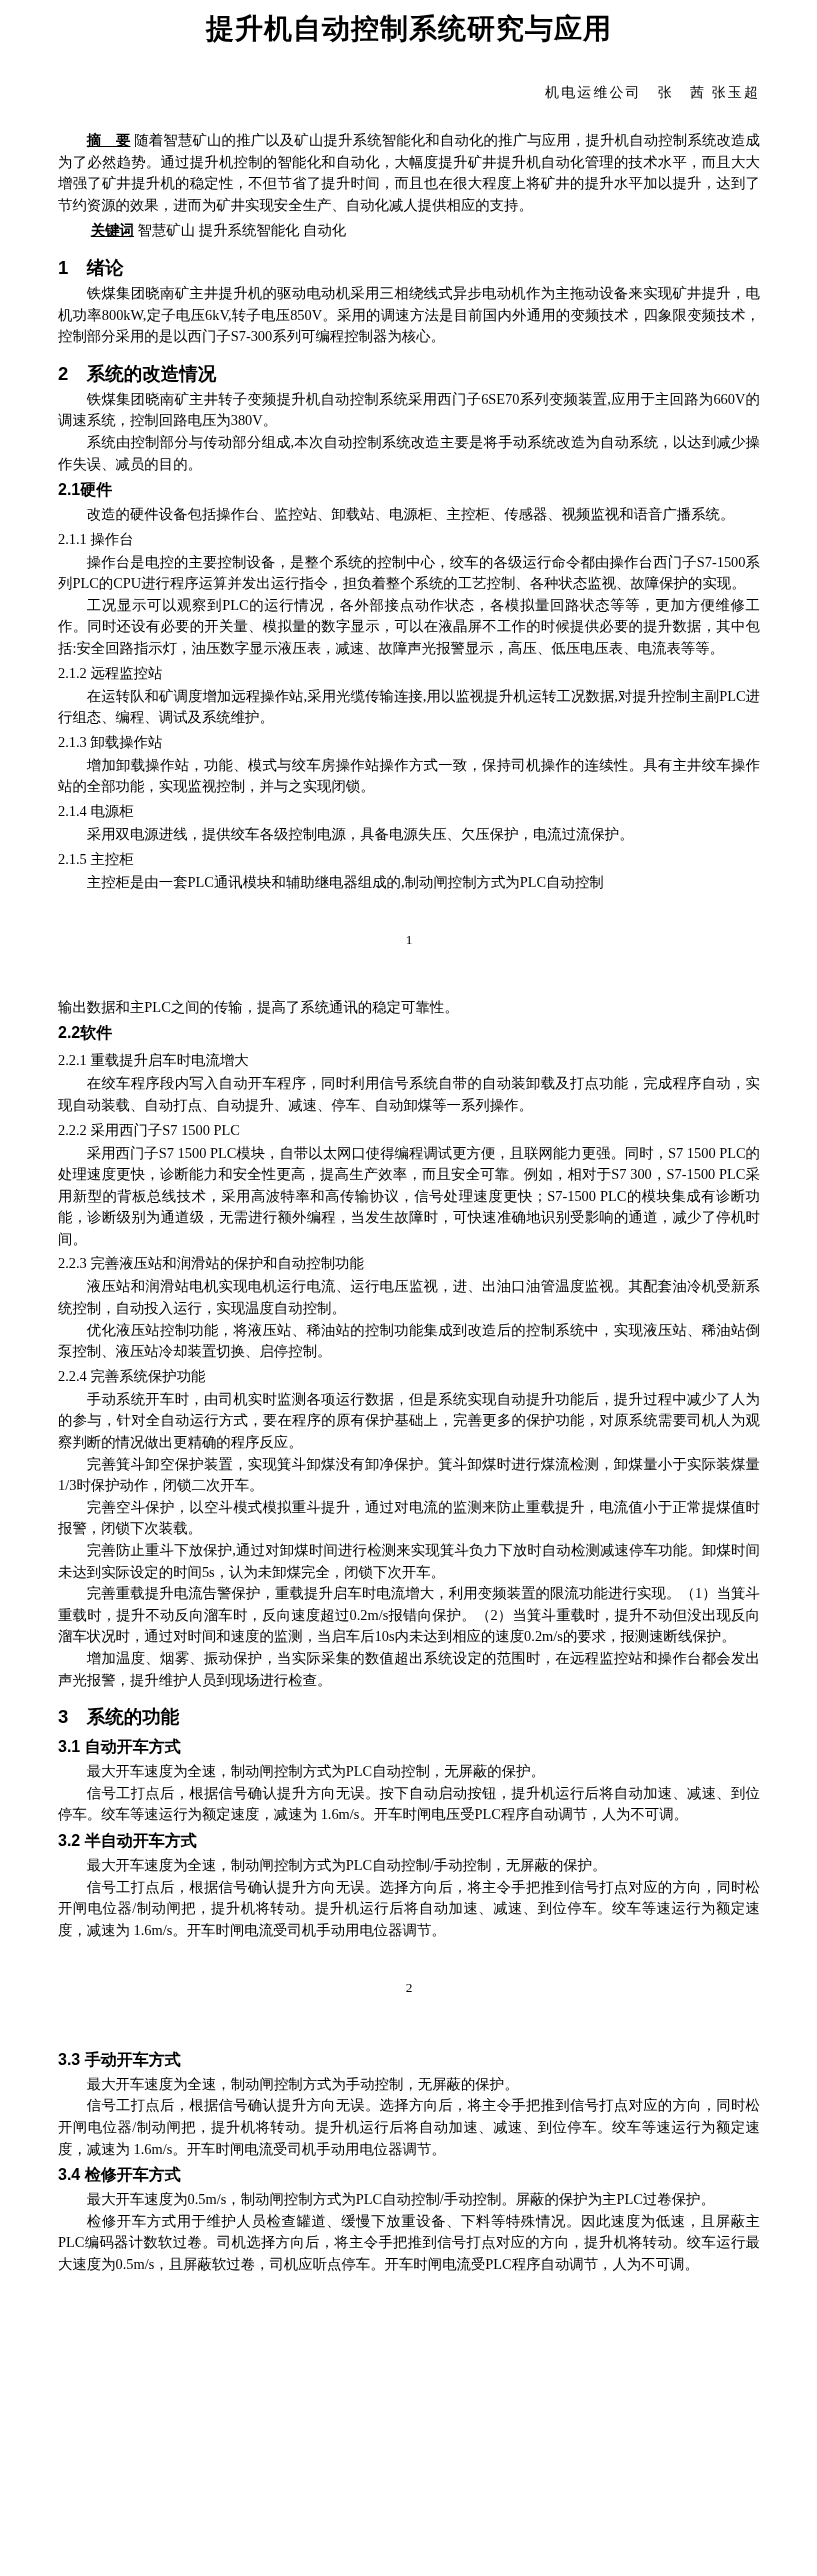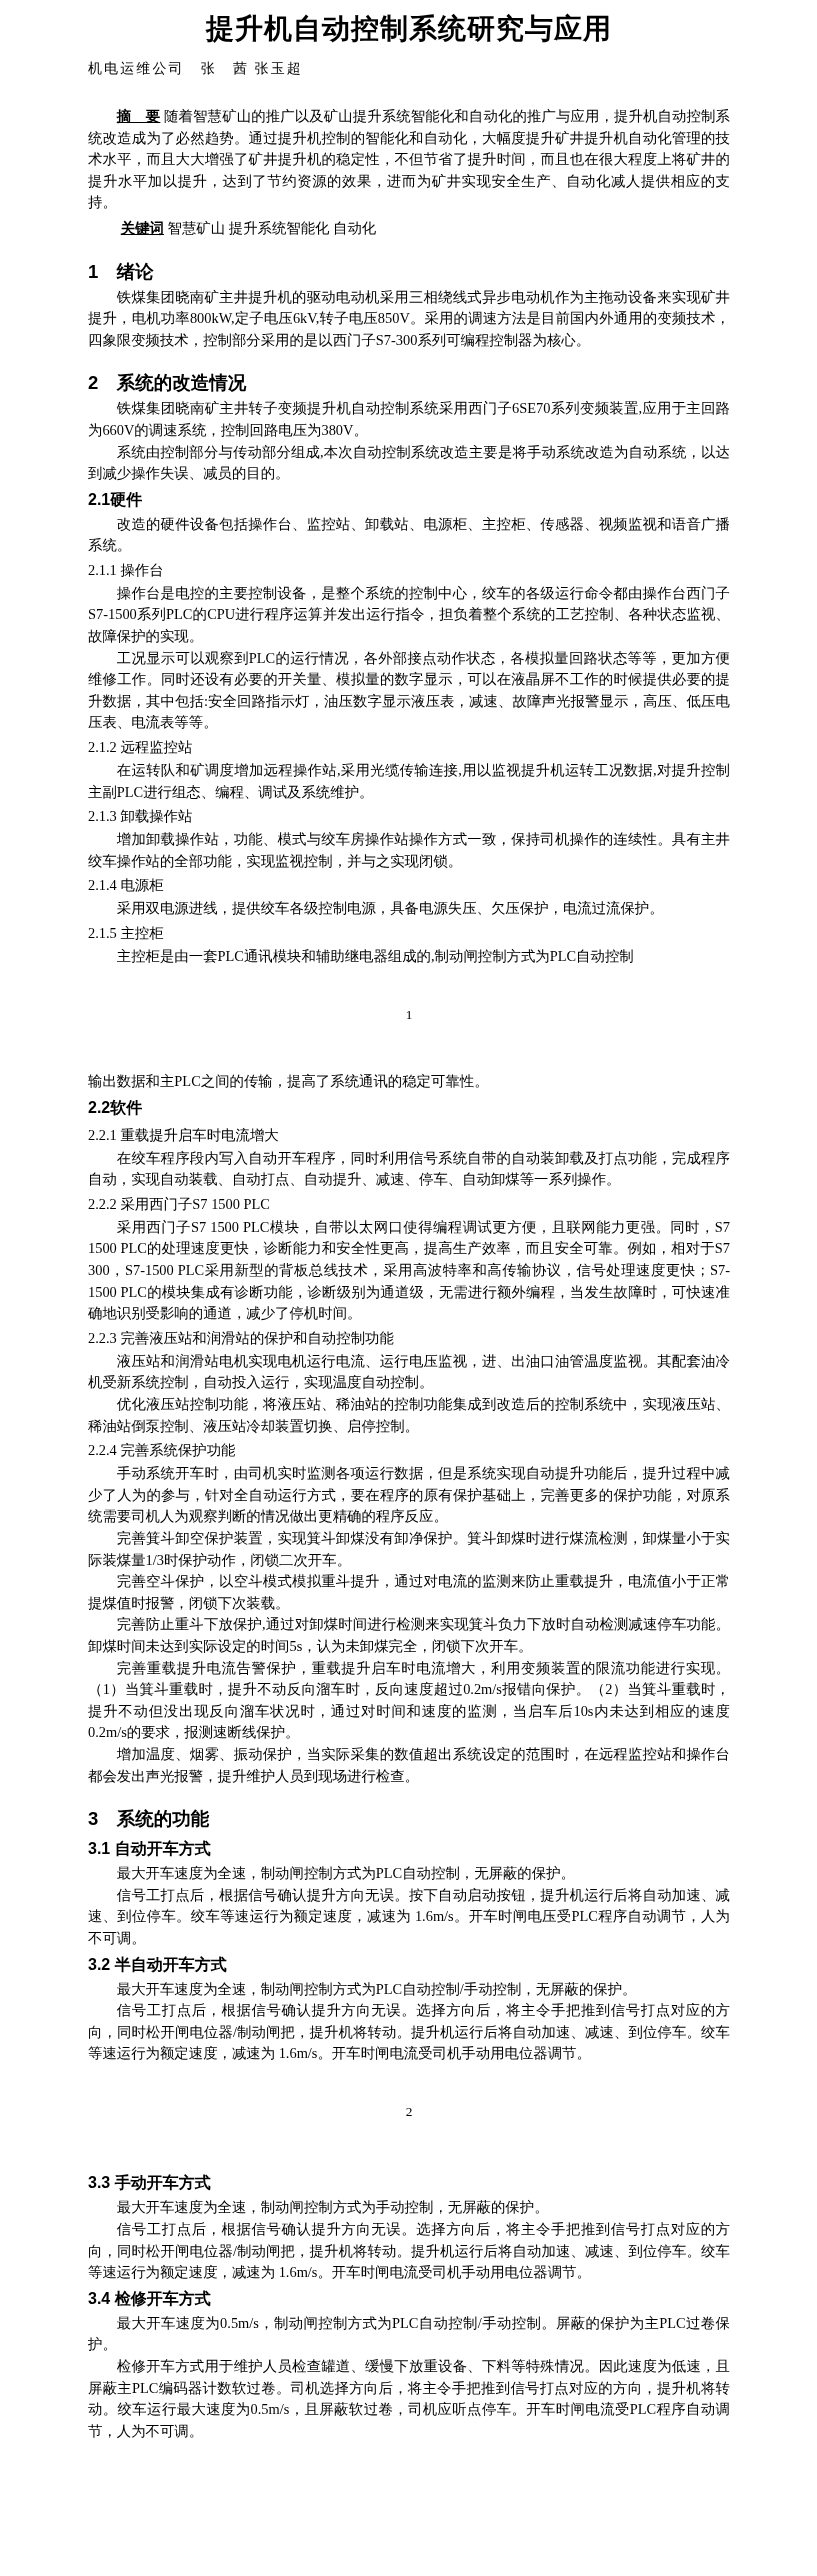--- a/index.html
+++ b/index.html
@@ -13,36 +13,36 @@
     width: 818px;
     min-height: 2721px;
     margin: 0 auto;
     background: #ffffff;
     color: #000000;
     font-family: "Liberation Serif", "DejaVu Serif", serif;
     font-size: 14.4px;
     line-height: 21.6px;
   }
   .page {
-    padding: 0 88px;
+    padding: 0 58px;
     box-sizing: border-box;
   }
   .paper-title {
     margin: 0;
     padding-top: 12.4px;
     text-align: center;
     font-family: "Liberation Sans", "DejaVu Sans", sans-serif;
     font-weight: 900;
     font-size: 28px;
     line-height: 34px;
     letter-spacing: 1px;
   }
   .authors {
-    margin-top: 12px;
-    text-align: left;
+    margin-top: 36px;
+    text-align: right;
     font-size: 14px;
     letter-spacing: 2.1px;
   }
   .abstract {
     margin: 26px 0 0 0;
     text-indent: 2em;
     text-align: justify;
   }
   .keywords {
     margin: 4px;
@@ -63,21 +63,21 @@
   }
   .blk.p-cont {
     text-indent: 0;
     text-align: justify;
   }
   .blk.h1 {
     font-family: "Liberation Sans", "DejaVu Sans", sans-serif;
     font-weight: bold;
     font-size: 18.5px;
     line-height: 31px;
-    margin-top: 16px;
+    margin-top: 10px;
   }
   .blk.h2 {
     font-family: "Liberation Sans", "DejaVu Sans", sans-serif;
     font-weight: bold;
     font-size: 16px;
     line-height: 29px;
   }
   .blk.h3 {
     font-weight: normal;
     font-size: 14.4px;

